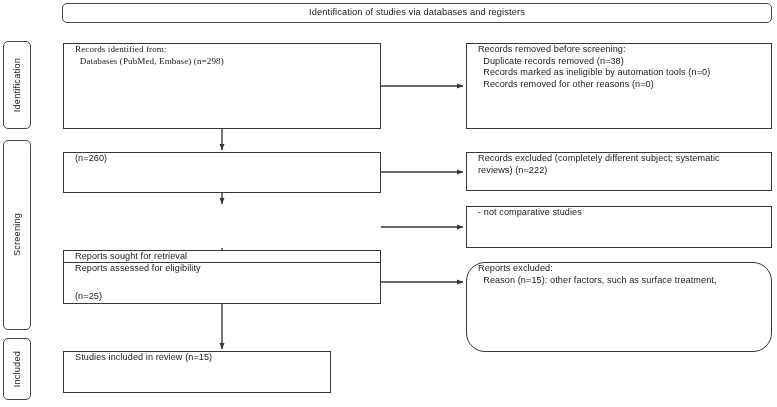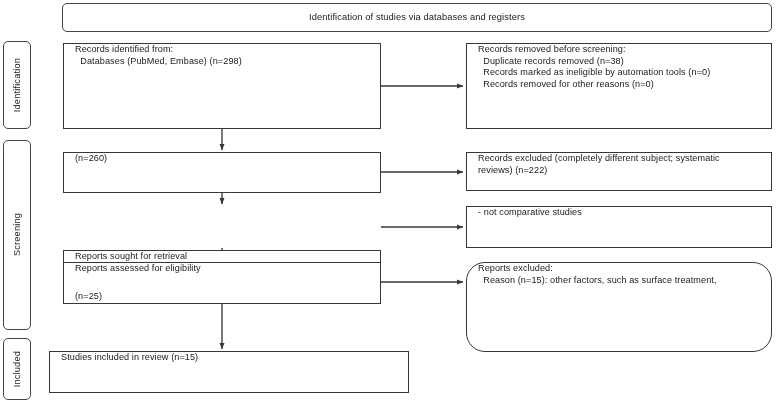--- a/index.html
+++ b/index.html
@@ -42,21 +42,21 @@
   .box.center .line {
     text-align: center;
     padding-left: 6px;
   }
 
   
   #header-box {
     left: 62px;
     top: 3px;
     width: 710px;
-    height: 29px;
+    height: 20px;
     border-radius: 5px;
     border: 1.5px solid #4a4545;
     justify-content: center;
   }
   #header-box .line {
     font-size: 9.3px;
     text-align: center;
     padding-left: 0;
     padding-right: 0;
   }
@@ -131,21 +131,21 @@
   <div class="stage" style="top:41px;height:88px;">
     <span class="vtext">Identification</span>
   </div>
   <div class="stage" style="top:140px;height:190px;">
     <span class="vtext">Screening</span>
   </div>
   <div class="stage" style="top:338px;height:62px;">
     <span class="vtext">Included</span>
   </div>
 
-  <div class="box" style="left:63px;top:43px;width:318px;height:86px;">
+  <div class="box" style="left:63px;top:43px;width:318px;height:86px;font-family:Liberation Serif, serif;">
     <div class="line">Records identified from:</div>
     <div class="line">  Databases (PubMed, Embase) (n=298)</div>
   </div>
 
   <div class="box" style="left:466px;top:43px;width:306px;height:86px;">
     <div class="line">Records removed before screening:</div>
     <div class="line">  Duplicate records removed (n=38)</div>
     <div class="line">  Records marked as ineligible by automation tools (n=0)</div>
     <div class="line">  Records removed for other reasons (n=0)</div>
   </div>
@@ -171,17 +171,17 @@
   <div class="box" style="left:63px;top:262px;width:318px;height:42px;gap:16px;">
     <div class="line">Reports assessed for eligibility</div>
     <div class="line">(n=25)</div>
   </div>
 
   <div class="box" style="left:466px;top:262px;width:306px;height:90px;border-radius:19px;">
     <div class="line">Reports excluded:</div>
     <div class="line">  Reason (n=15): other factors, such as surface treatment,</div>
   </div>
 
-  <div class="box" style="left:49px;top:351px;width:360px;height:42px;">
+  <div class="box" style="left:63px;top:351px;width:268px;height:42px;">
     <div class="line">Studies included in review (n=15)</div>
   </div>
 
 </div>
 
 </body></html>

